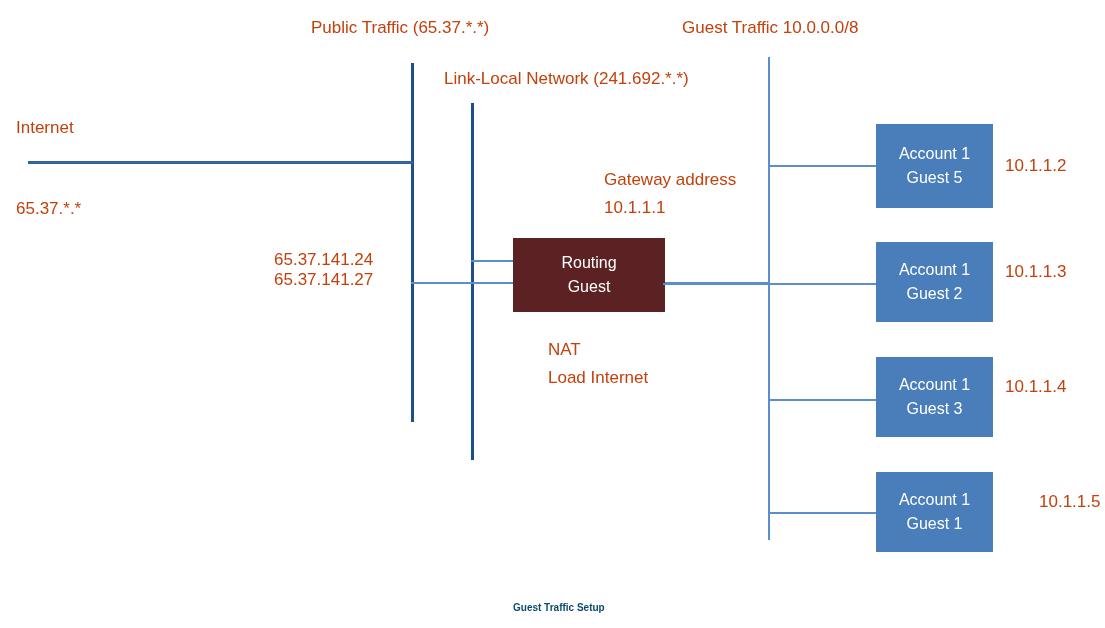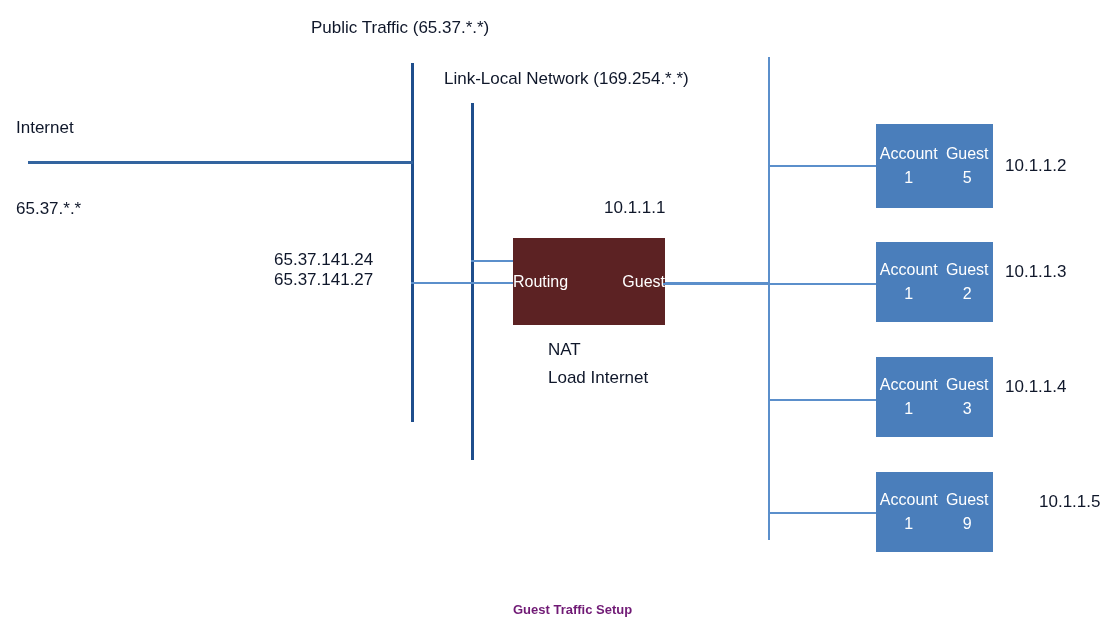--- a/index.html
+++ b/index.html
@@ -11,68 +11,69 @@
   #canvas {
     position: relative;
     width: 1105px;
     height: 628px;
     background: #ffffff;
     font-family: "Liberation Sans", sans-serif;
     overflow: hidden;
   }
   .label {
     position: absolute;
-    color: #0f172a;
+    color: #c2410c;
     font-size: 17px;
     line-height: 22px;
     white-space: pre;
   }
 
   
   .vline, .hline {
     position: absolute;
     background: #2E5C9A;
   }
   .vline.bus-dark  { width: 3px;  background: #1F4E8C; }
   .hline.bus-dark  { height: 3px; background: #33649F; }
   .vline.bus-light { width: 2px;  background: #5B8FCB; }
   .hline.link      { height: 2px; background: #5B8FCB; }
 
   
   .node {
     position: absolute;
     display: flex;
-    flex-direction: row;
+    flex-direction: column;
     align-items: center;
     justify-content: center;
     color: #ffffff;
     font-size: 16px;
     line-height: 24px;
     text-align: center;
   }
   .node.router  { background: #5C2223; }
   .node.guest   { background: #4A7EBB; }
 
   .caption {
     position: absolute;
-    font-size: 13px;
+    font-size: 10px;
     font-weight: bold;
-    color: #701a75;
+    color: #0c4a6e;
     white-space: pre;
   }
 </style>
 </head>
 <body>
 
 <div id="canvas">
 
   <div class="label" style="left:311px; top:17px;">Public Traffic (65.37.*.*)</div>
 
-  <div class="label" style="left:444px; top:68px;">Link-Local Network (169.254.*.*)</div>
+  <div class="label" style="left:444px; top:68px;">Link-Local Network (241.692.*.*)</div>
 
+  <div class="label" style="left:682px; top:17px;">Guest Traffic 10.0.0.0/8</div>
 
   <div class="vline bus-dark" style="left:411px; top:63px;  height:359px;"></div>
 
   <div class="vline bus-dark" style="left:471px; top:103px; height:357px;"></div>
 
   <div class="vline bus-light" style="left:768px; top:57px;  height:483px;"></div>
 
   <div class="label" style="left:16px; top:117px;">Internet</div>
 
   <div class="hline bus-dark" style="left:28px; top:161px; width:385px;"></div>
@@ -82,29 +83,30 @@
   <div class="label" style="left:274px; top:249px;">65.37.141.24</div>
 
   <div class="label" style="left:274px; top:269px;">65.37.141.27</div>
 
   <div class="hline link" style="left:471px; top:260px; width:44px;"></div>
 
   <div class="hline link" style="left:411px; top:282px; width:104px;"></div>
 
   <div class="hline link" style="left:663px; top:282px; width:107px;"></div>
 
-  <div class="node router" style="left:513px; top:238px; width:152px; height:87px;justify-content:space-between;">
+  <div class="node router" style="left:513px; top:238px; width:152px; height:74px;">
     <span>Routing</span>
     <span>Guest</span>
   </div>
 
   <div class="label" style="left:548px; top:339px;">NAT</div>
 
   <div class="label" style="left:548px; top:367px;">Load Internet</div>
 
+  <div class="label" style="left:604px; top:169px;">Gateway address</div>
 
   <div class="label" style="left:604px; top:197px;">10.1.1.1</div>
 
   <div class="hline link" style="left:768px; top:165px; width:110px;"></div>
 
   <div class="node guest" style="left:876px; top:124px; width:117px; height:84px;">
     <span>Account 1</span>
     <span>Guest 5</span>
   </div>
 
@@ -125,20 +127,20 @@
     <span>Account 1</span>
     <span>Guest 3</span>
   </div>
 
   <div class="label" style="left:1005px; top:376px;">10.1.1.4</div>
 
   <div class="hline link" style="left:768px; top:512px; width:110px;"></div>
 
   <div class="node guest" style="left:876px; top:472px; width:117px; height:80px;">
     <span>Account 1</span>
-    <span>Guest 9</span>
+    <span>Guest 1</span>
   </div>
 
   <div class="label" style="left:1039px; top:491px;">10.1.1.5</div>
 
   <div class="caption" style="left:513px; top:602px;">Guest Traffic Setup</div>
 
 </div>
 
 </body></html>

